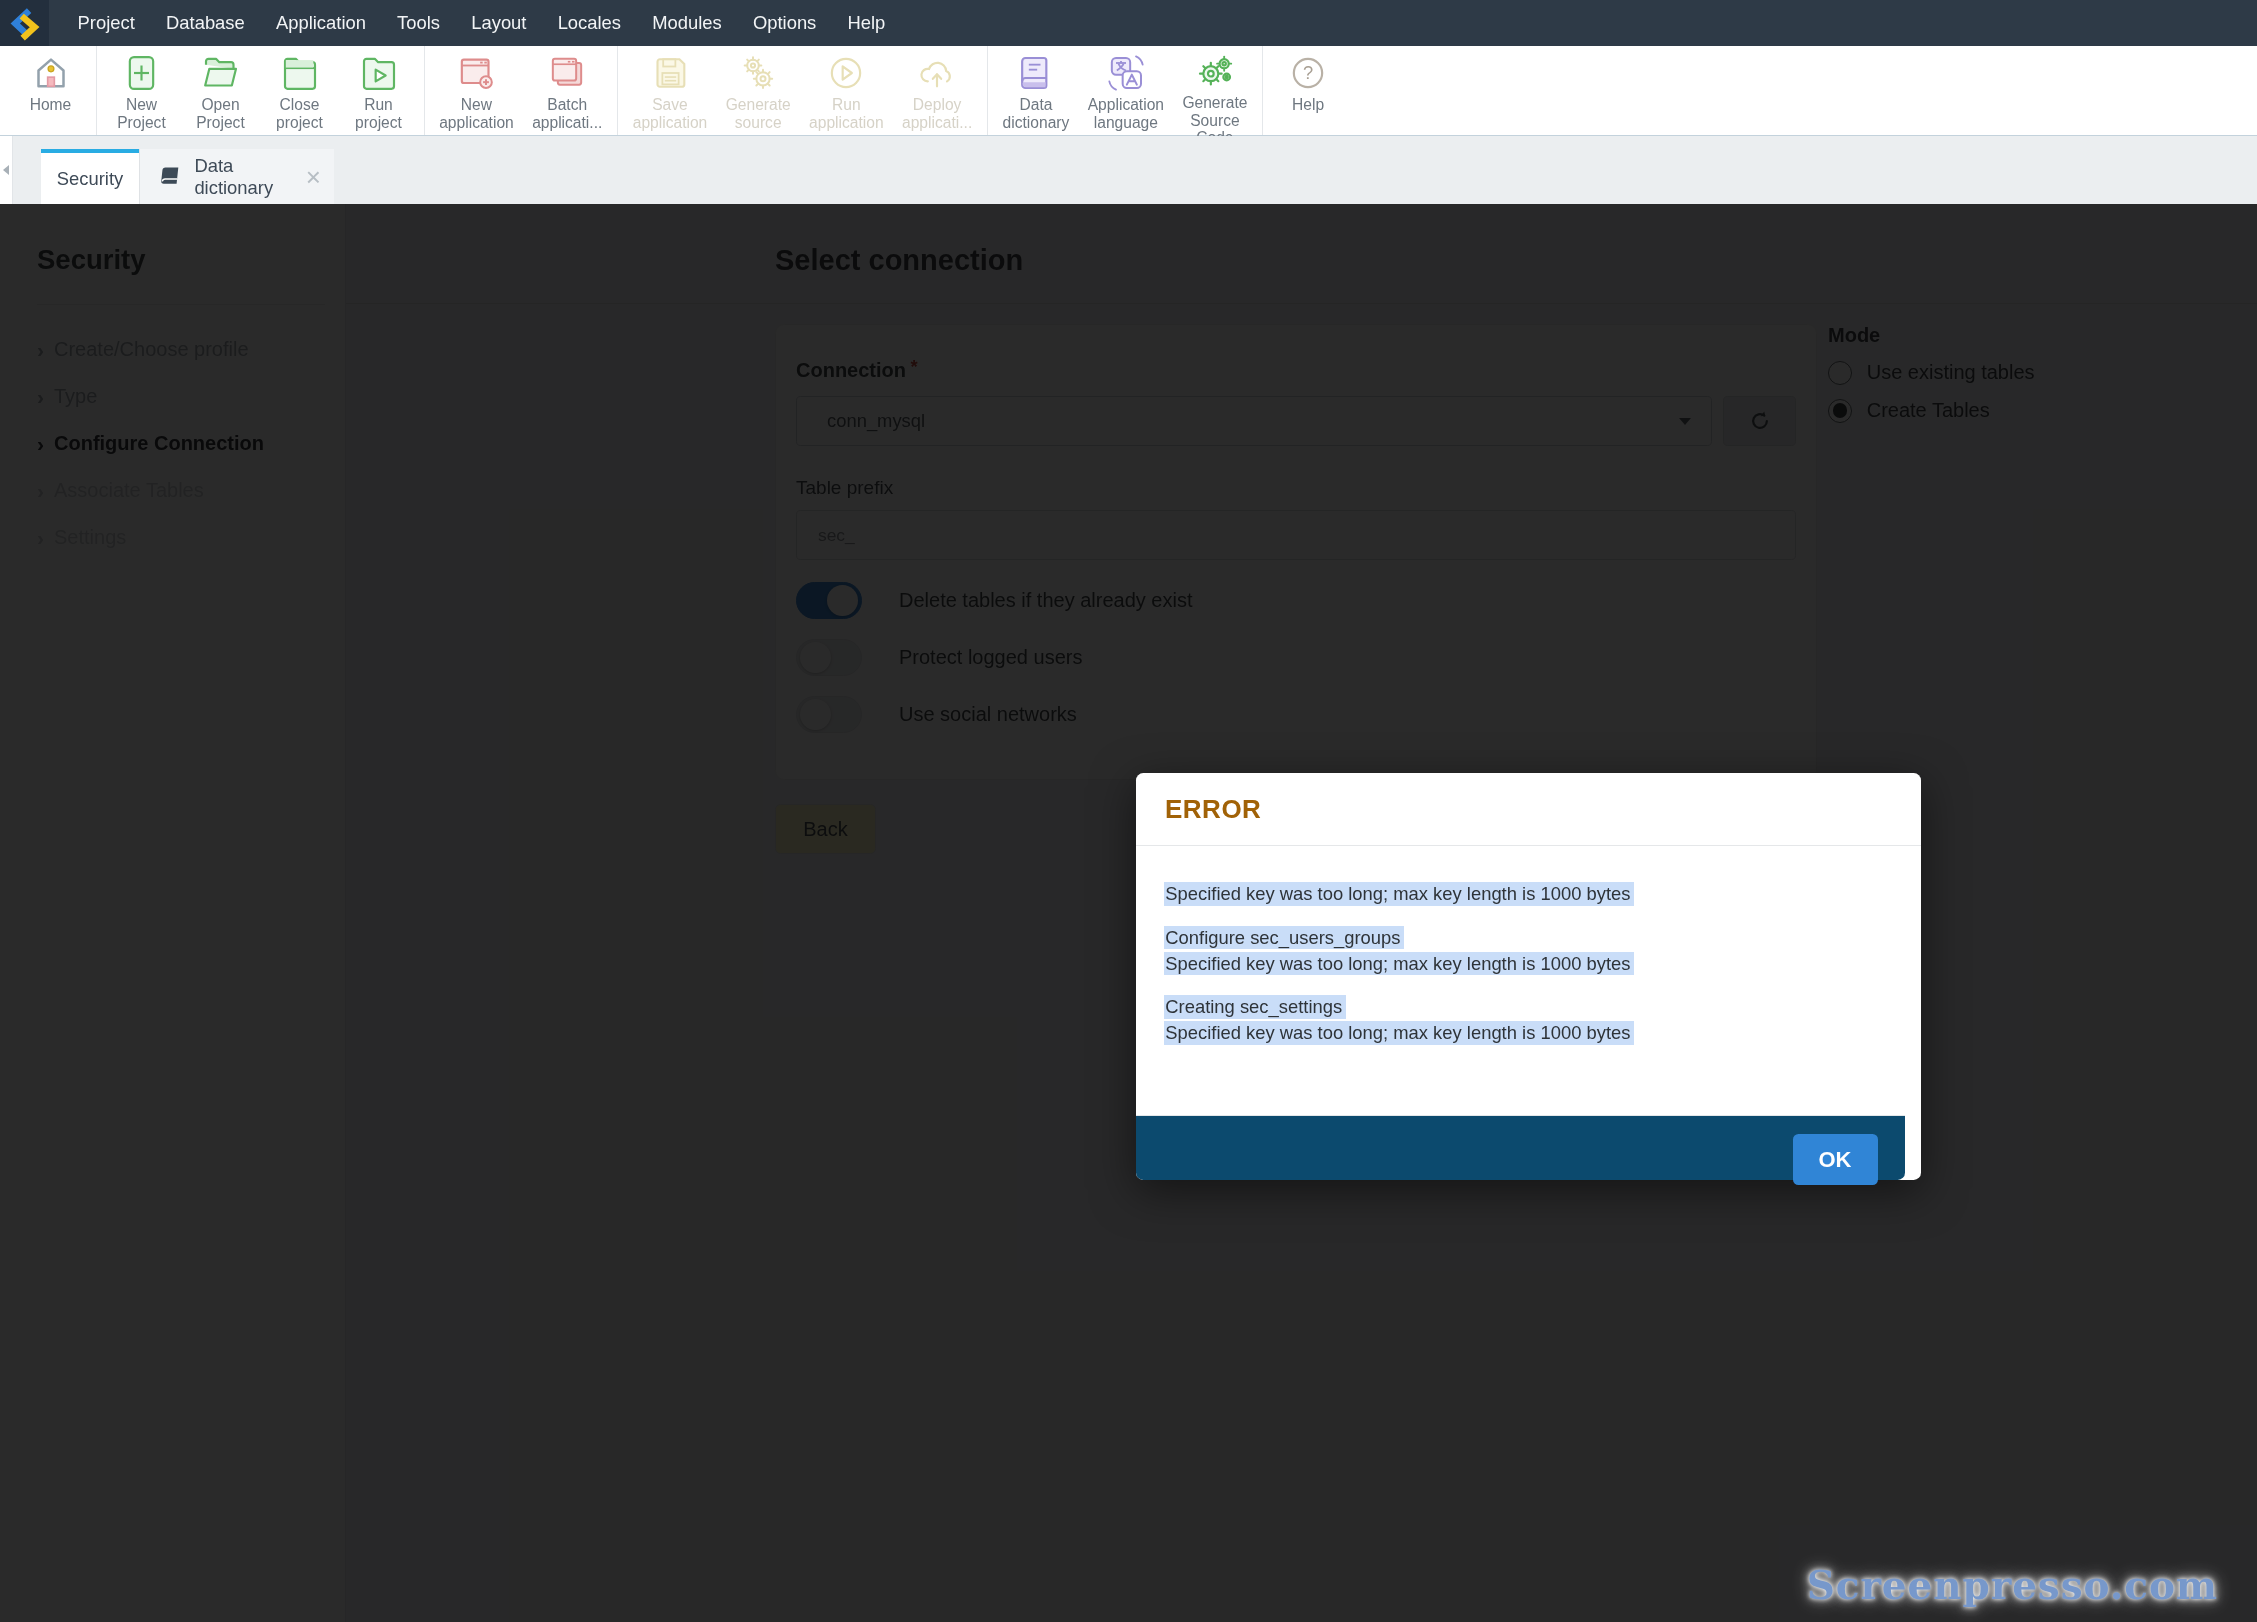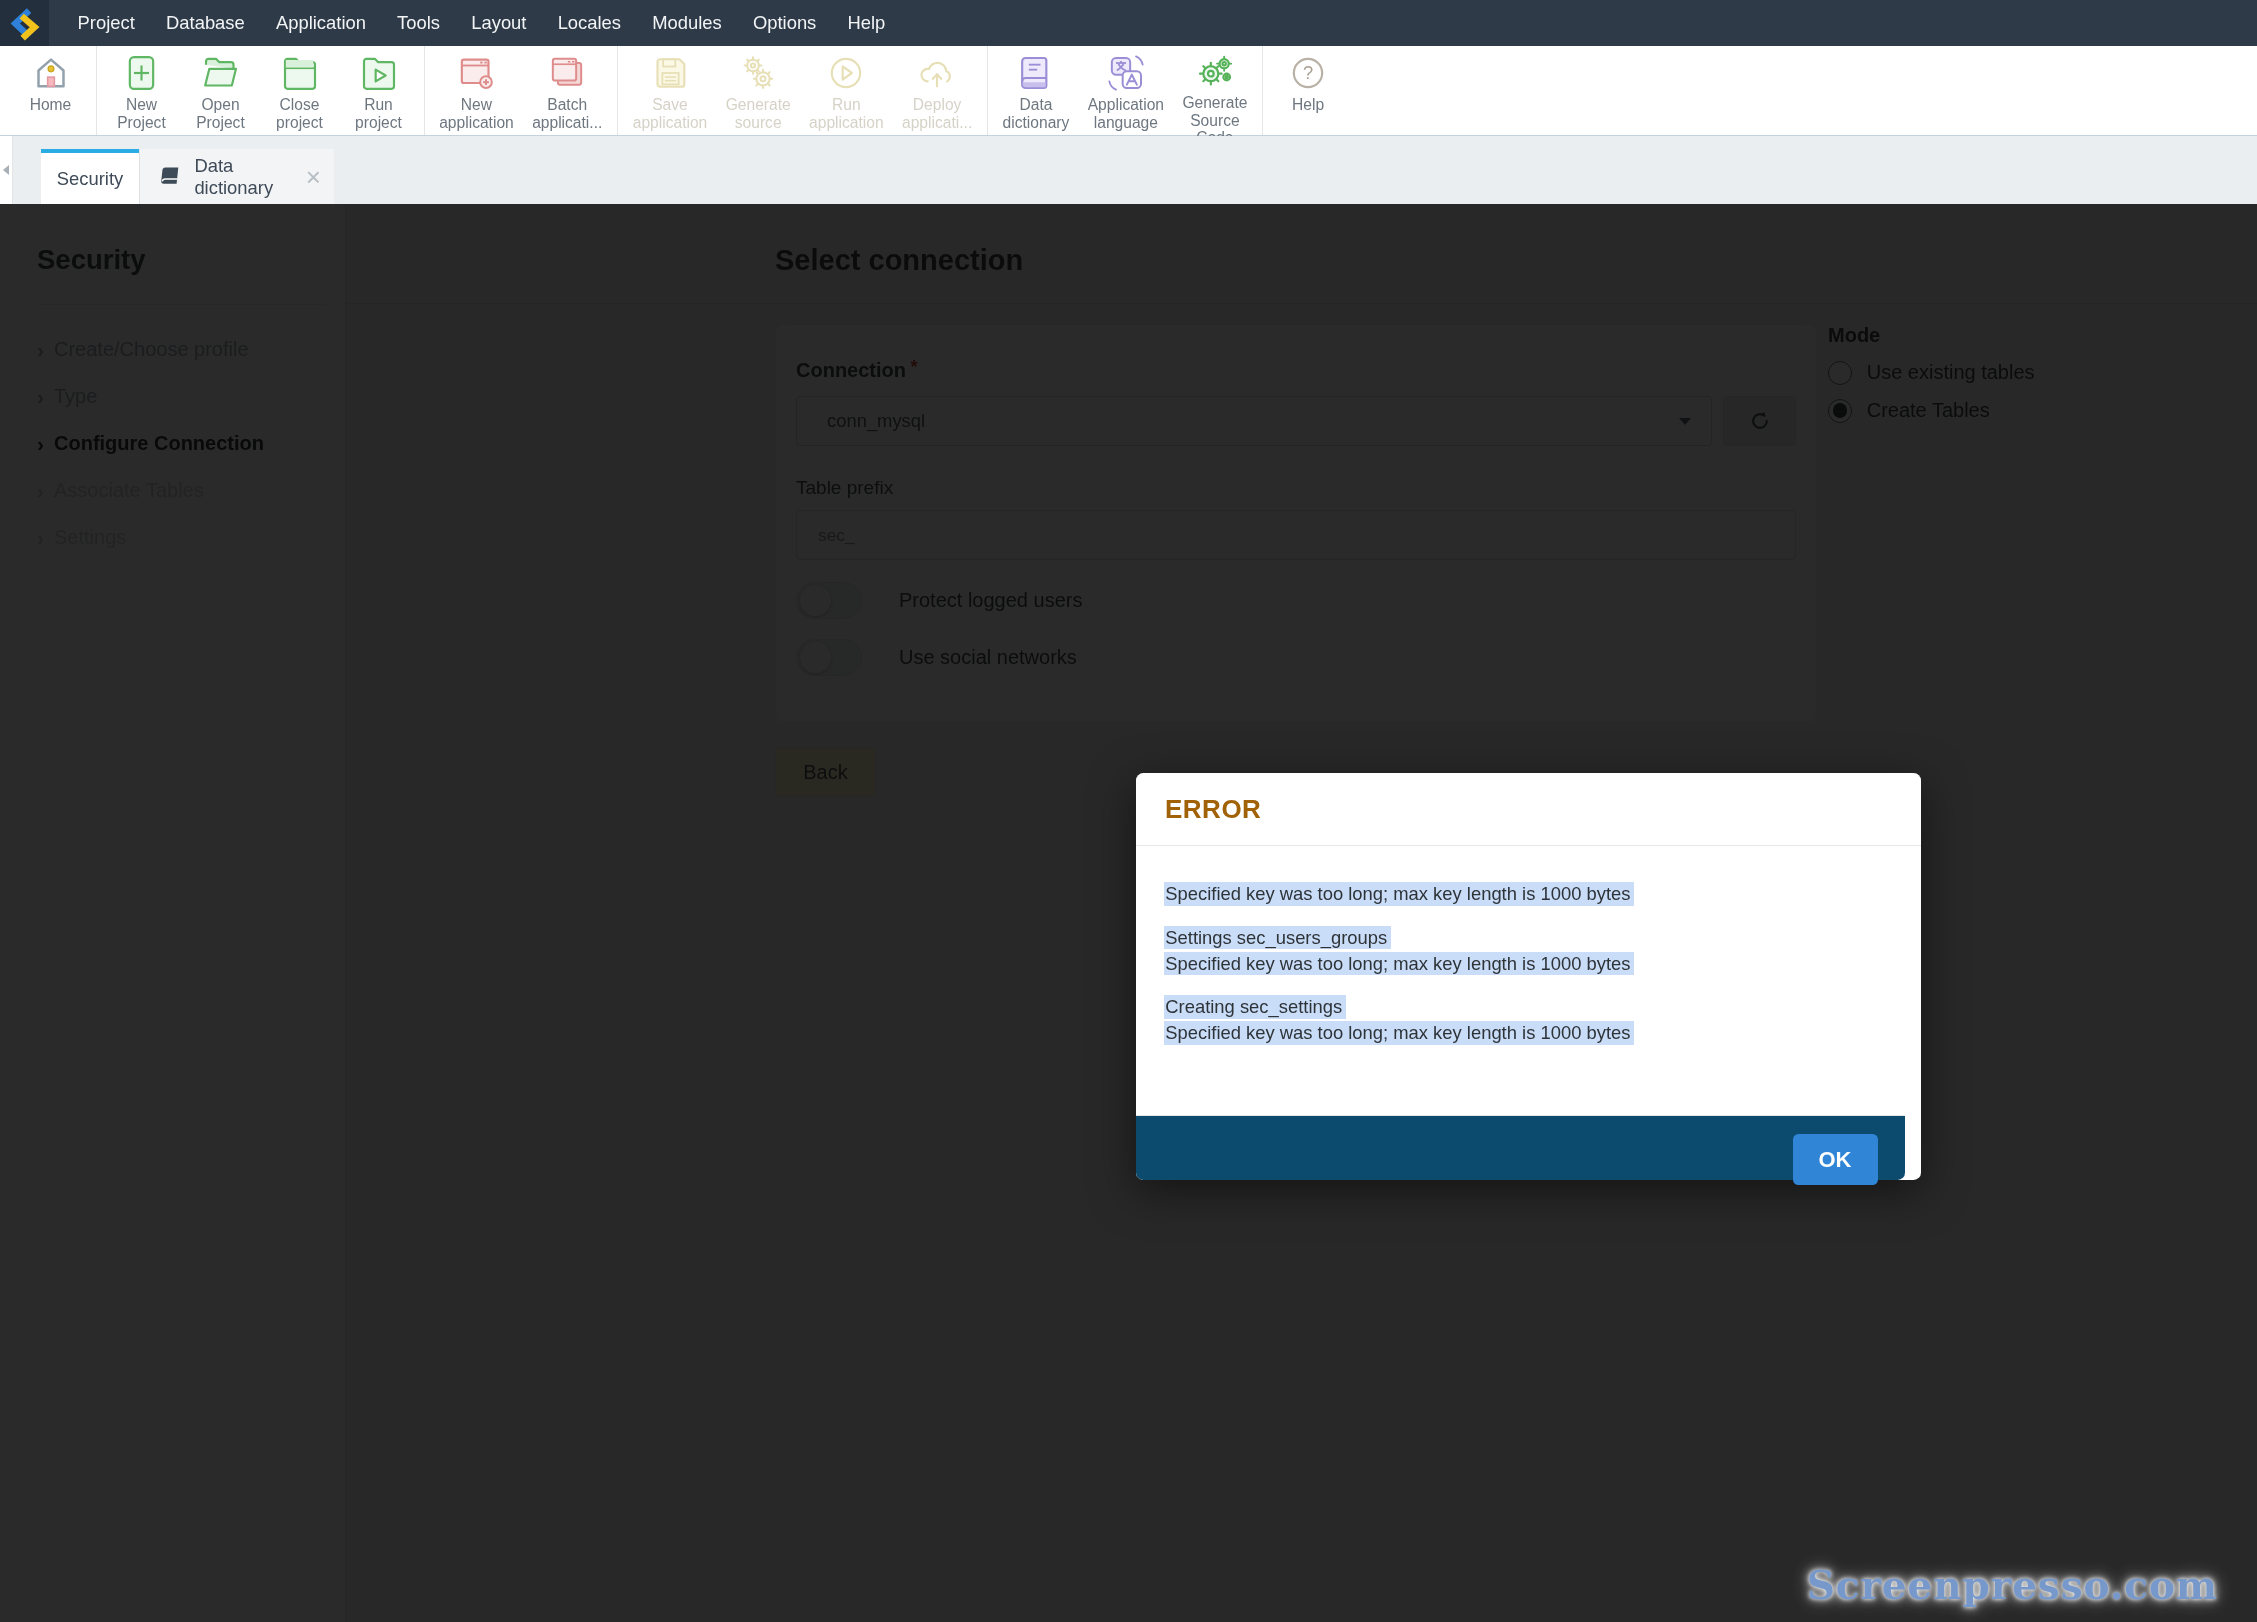--- a/index.html
+++ b/index.html
@@ -419,20 +419,26 @@
           </div>
         </div>
 
         <div class="sub-label">Table prefix</div>
         <div class="text-input">
           <span>sec_</span>
         </div>
 
         <div class="toggles">
           <div class="toggle-row">
+            <div class="pill on" id="toggle0">
+                <div class="knob"></div>
+              </div>
+            <span class="toggle-label">Delete tables if they already exist</span>
+          </div>
+          <div class="toggle-row">
             <div class="pill" id="toggle1">
                 <div class="knob"></div>
               </div>
             <span class="toggle-label">Protect logged users</span>
           </div>
           <div class="toggle-row">
             <div class="pill" id="toggle2">
                 <div class="knob"></div>
               </div>
             <span class="toggle-label">Use social networks</span>
@@ -461,21 +467,21 @@
 
 <div class="modal">
   <div class="modal-header">
     <span class="modal-title">ERROR</span>
   </div>
   <div class="modal-body">
     <div class="err-group">
       <div class="err-line"><span class="hl">Specified key was too long; max key length is 1000 bytes</span></div>
     </div>
     <div class="err-group">
-      <div class="err-line"><span class="hl">Settings sec_users_groups</span></div>
+      <div class="err-line"><span class="hl">Configure sec_users_groups</span></div>
       <div class="err-line"><span class="hl">Specified key was too long; max key length is 1000 bytes</span></div>
     </div>
     <div class="err-group">
       <div class="err-line"><span class="hl">Creating sec_settings</span></div>
       <div class="err-line"><span class="hl">Specified key was too long; max key length is 1000 bytes</span></div>
     </div>
   </div>
   <div class="modal-footer">
     <button class="ok-btn">OK</button>
   </div>

